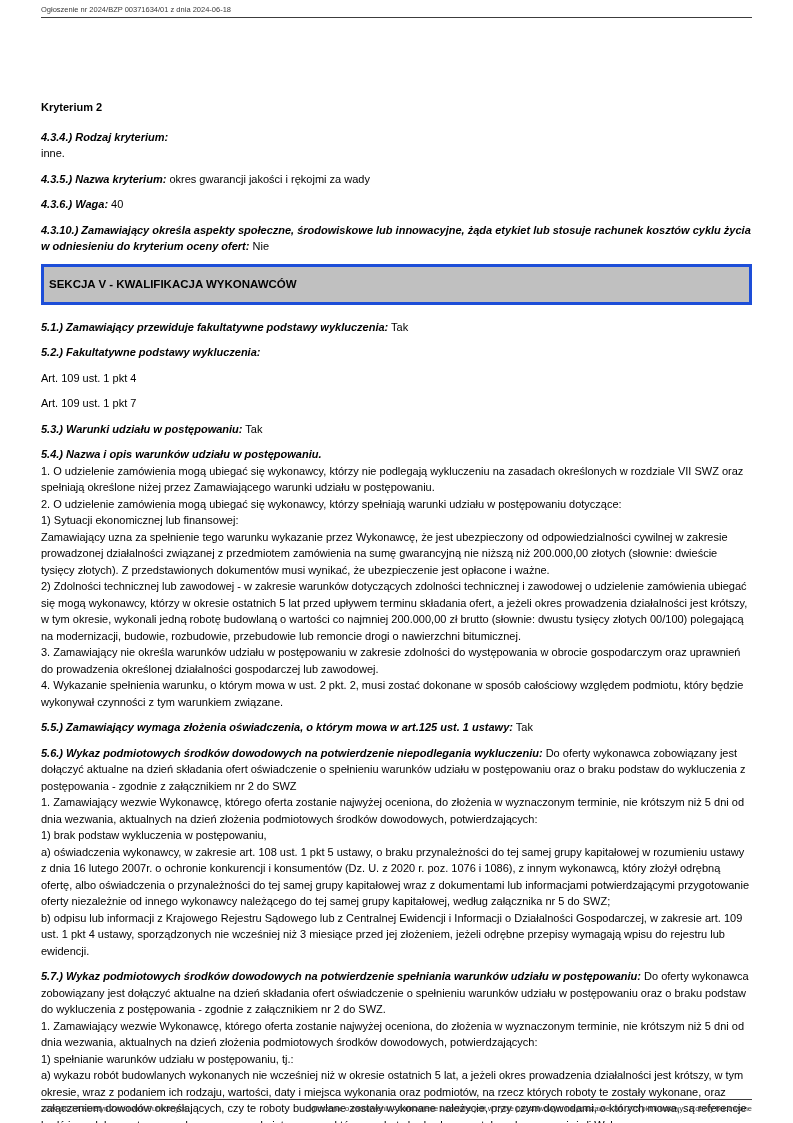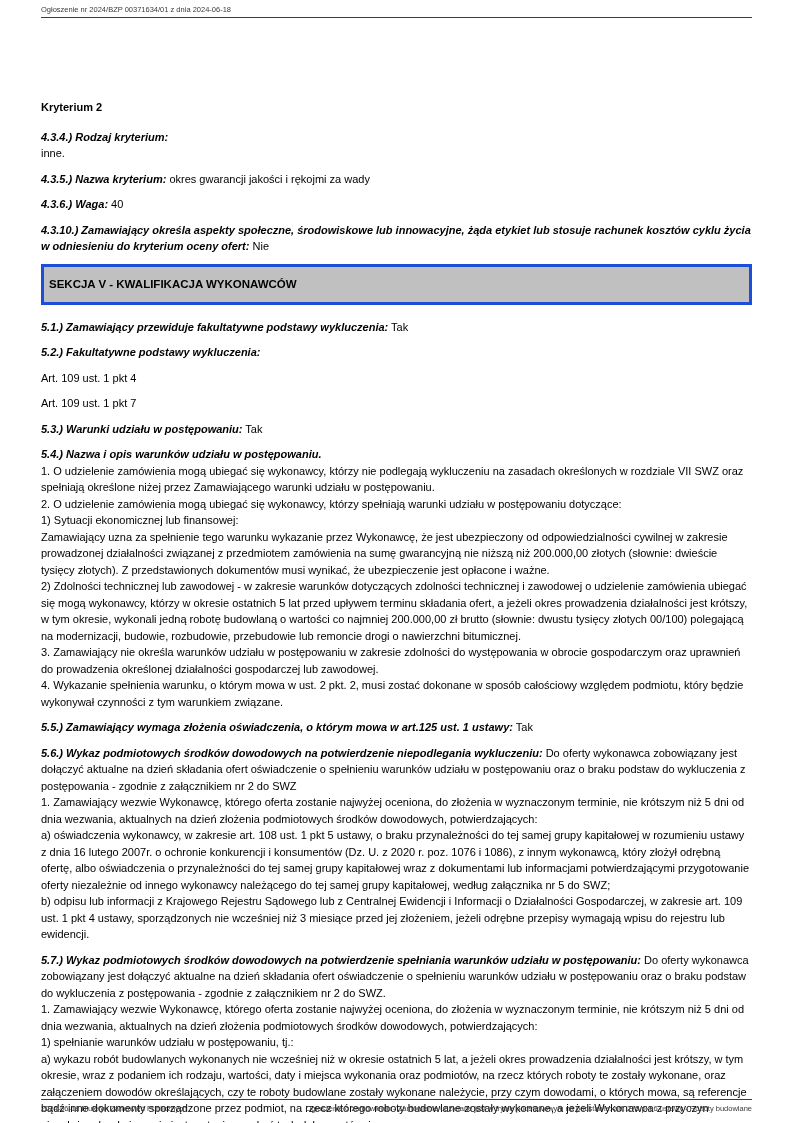--- a/index.html
+++ b/index.html
@@ -111,20 +111,21 @@
           <div>4. Wykazanie spełnienia warunku, o którym mowa w ust. 2 pkt. 2, musi zostać dokonane w sposób całościowy względem podmiotu, który będzie wykonywał czynności z tym warunkiem związane.</div>
         </div>
     </div>
 
     <p class="para"><strong>5.5.) Zamawiający wymaga złożenia oświadczenia, o którym mowa w art.125 ust. 1 ustawy:</strong> <span>Tak</span></p>
 
     <div class="para">
       <div><strong>5.6.) Wykaz podmiotowych środków dowodowych na potwierdzenie niepodlegania wykluczeniu:</strong> <span>Do oferty wykonawca zobowiązany jest dołączyć aktualne na dzień składania ofert oświadczenie o spełnieniu warunków udziału w postępowaniu oraz o braku podstaw do wykluczenia z postępowania - zgodnie z załącznikiem nr 2 do SWZ</span></div>
       <div>
           <div>1. Zamawiający wezwie Wykonawcę, którego oferta zostanie najwyżej oceniona, do złożenia w wyznaczonym terminie, nie krótszym niż 5 dni od dnia wezwania, aktualnych na dzień złożenia podmiotowych środków dowodowych, potwierdzających:</div>
+          <div>1) brak podstaw wykluczenia w postępowaniu,</div>
           <div>a) oświadczenia wykonawcy, w zakresie art. 108 ust. 1 pkt 5 ustawy, o braku przynależności do tej samej grupy kapitałowej w rozumieniu ustawy z dnia 16 lutego 2007r. o ochronie konkurencji i konsumentów (Dz. U. z 2020 r. poz. 1076 i 1086), z innym wykonawcą, który złożył odrębną ofertę, albo oświadczenia o przynależności do tej samej grupy kapitałowej wraz z dokumentami lub informacjami potwierdzającymi przygotowanie oferty niezależnie od innego wykonawcy należącego do tej samej grupy kapitałowej, według załącznika nr 5 do SWZ;</div>
           <div>b) odpisu lub informacji z Krajowego Rejestru Sądowego lub z Centralnej Ewidencji i Informacji o Działalności Gospodarczej, w zakresie art. 109 ust. 1 pkt 4 ustawy, sporządzonych nie wcześniej niż 3 miesiące przed jej złożeniem, jeżeli odrębne przepisy wymagają wpisu do rejestru lub ewidencji.</div>
         </div>
     </div>
 
     <div class="para">
       <div><strong>5.7.) Wykaz podmiotowych środków dowodowych na potwierdzenie spełniania warunków udziału w postępowaniu:</strong> <span>Do oferty wykonawca zobowiązany jest dołączyć aktualne na dzień składania ofert oświadczenie o spełnieniu warunków udziału w postępowaniu oraz o braku podstaw do wykluczenia z postępowania - zgodnie z załącznikiem nr 2 do SWZ.</span></div>
       <div>
           <div>1. Zamawiający wezwie Wykonawcę, którego oferta zostanie najwyżej oceniona, do złożenia w wyznaczonym terminie, nie krótszym niż 5 dni od dnia wezwania, aktualnych na dzień złożenia podmiotowych środków dowodowych, potwierdzających:</div>
           <div>1) spełnianie warunków udziału w postępowaniu, tj.:</div>

